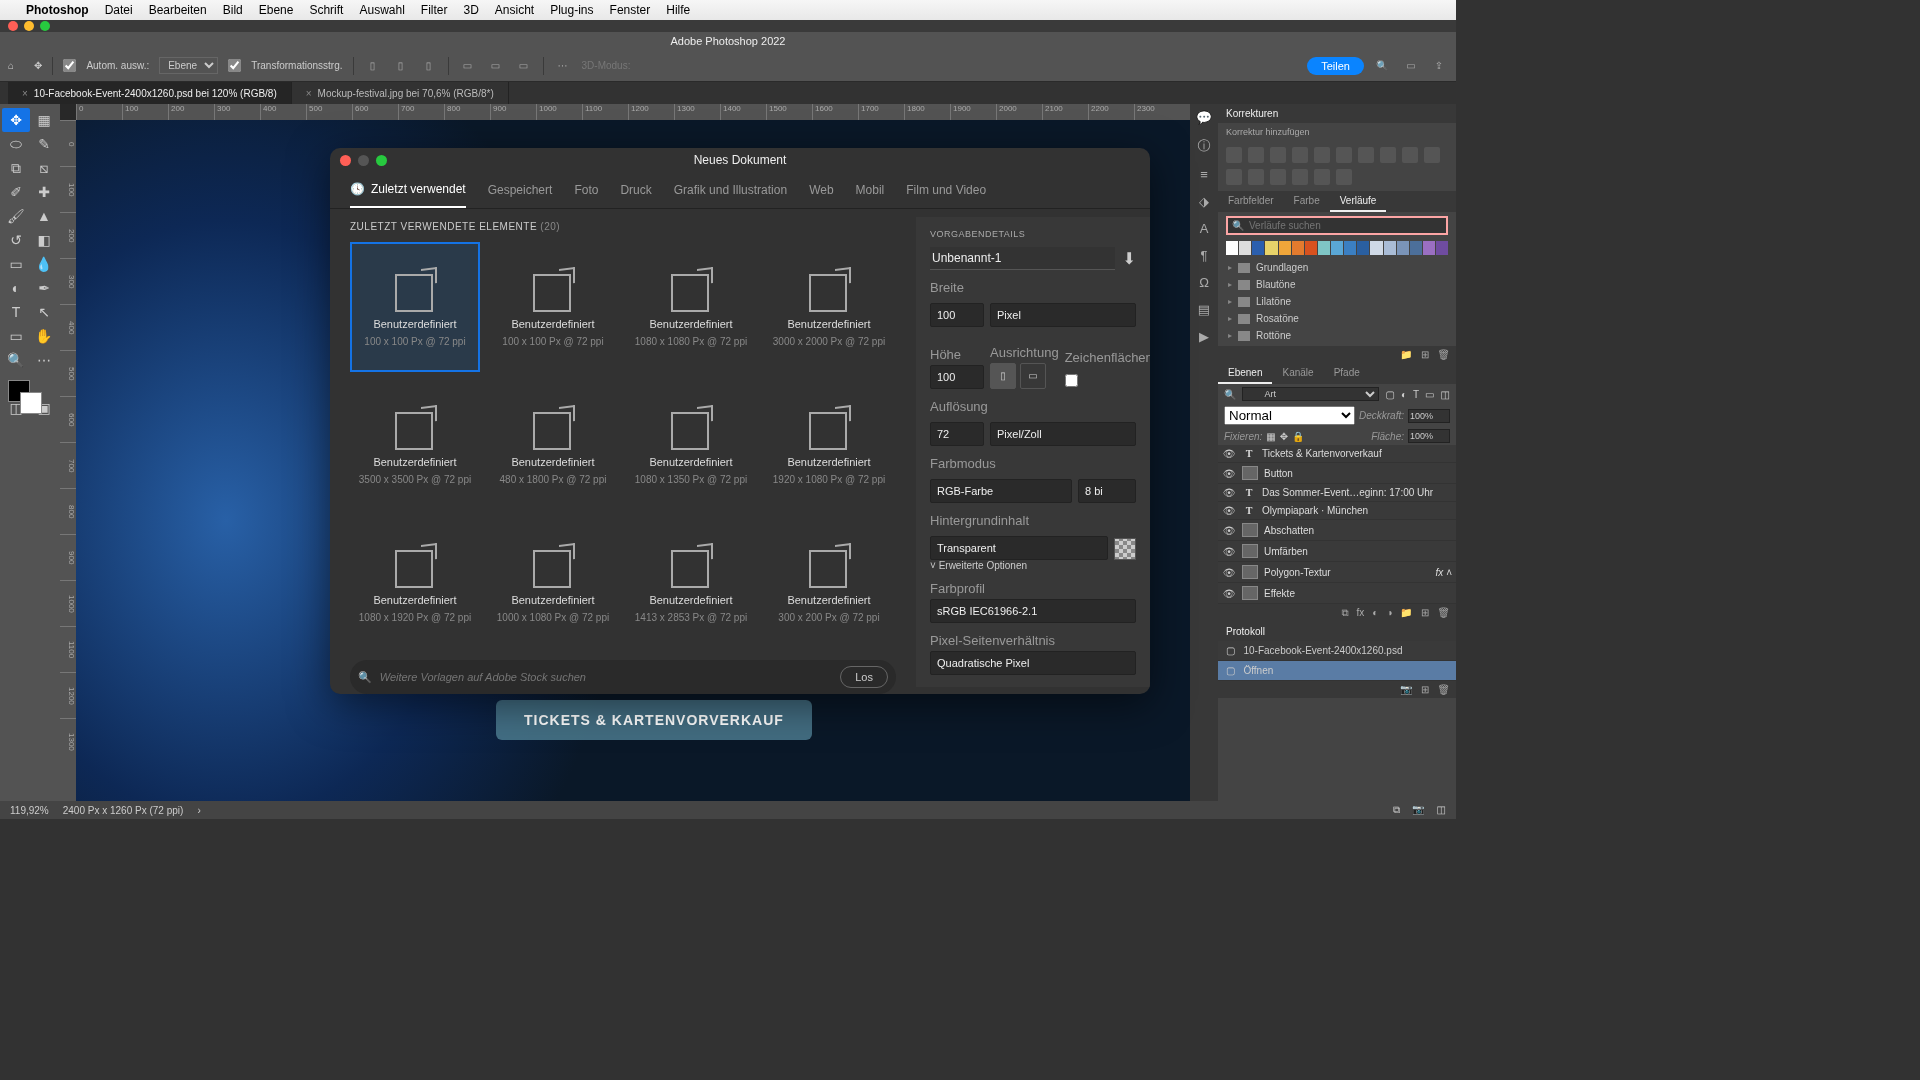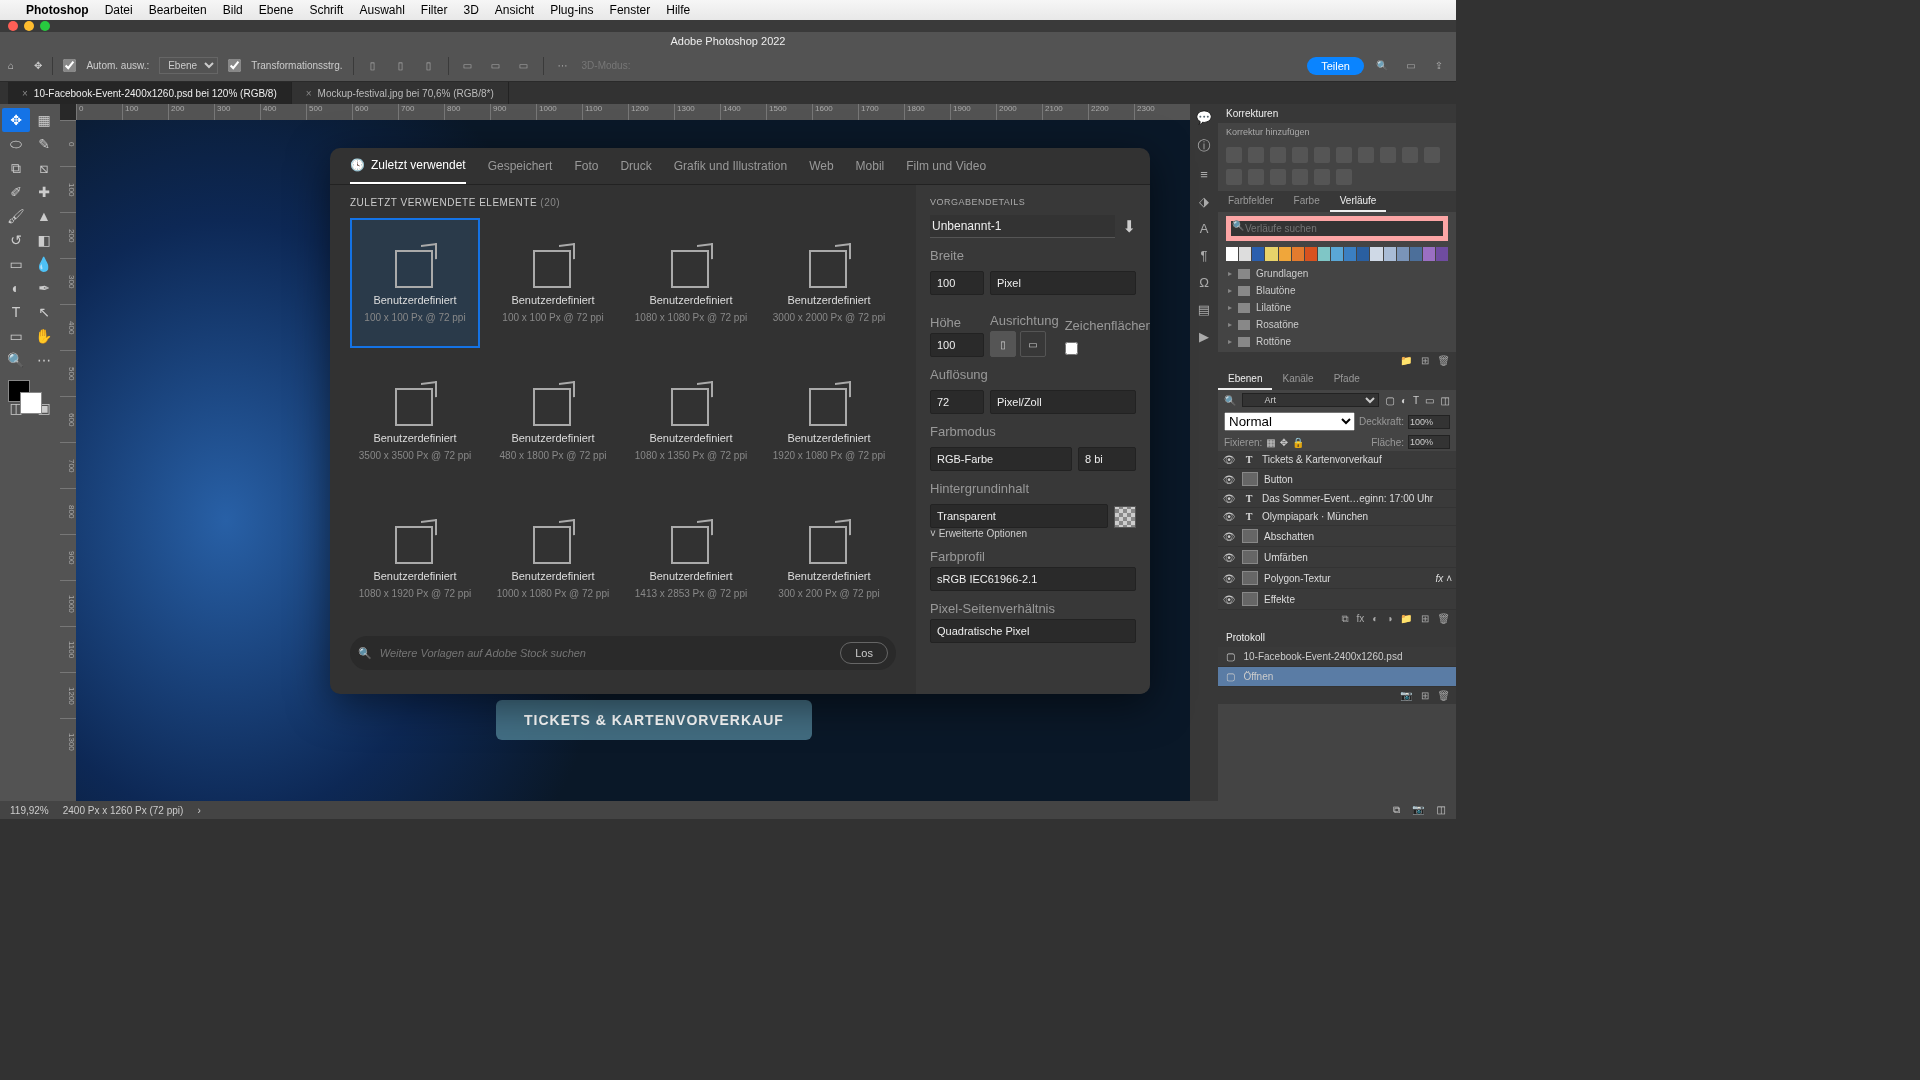--- a/index.html
+++ b/index.html
@@ -56,32 +56,32 @@
 
 
 .panels { width:238px; background:#444; display:flex; flex-direction:column; font-size:10px; overflow:hidden;}
 .panel-hdr { background:#383838; padding:4px 8px; color:#eee; font-weight:400; font-size:10px;}
 .panel-body { padding:4px 8px; background:#444; }
 .adj-icons { display:flex; flex-wrap:wrap; gap:6px; padding:6px 8px;}
 .adj-icons span { width:16px; height:16px; background:#555; display:inline-block; border-radius:2px;}
 .panel-tabs { display:flex; background:#383838;}
 .panel-tabs div { padding:4px 10px; color:#999; cursor:pointer;}
 .panel-tabs div.active { color:#eee; border-bottom:2px solid #eee;}
-.grad-search { width:calc(100% - 16px); margin:4px 8px; background:#333; border:5px solid #fca5a5; color:#ccc; padding:2px 14px; font-size:10px;}
+.grad-search { width:calc(100% - 16px); margin:4px 8px; background:#333; border:2px solid #fca5a5; color:#ccc; padding:2px 21px; font-size:10px;}
 .grad-swatches { display:flex; gap:1px; padding:2px 8px;}
 .grad-swatches span { width:14px; height:14px;}
 .grad-folders { padding:2px 8px;}
 .grad-folders div { padding:3px 2px; display:flex; align-items:center; gap:6px; color:#ccc;}
 .grad-folders .chev { color:#888; font-size:8px;}
 .grad-folders .fold { width:12px; height:10px; background:#888; display:inline-block;}
 
 .layers-hdr { display:flex; align-items:center; padding:3px 6px; gap:6px;}
 .layers-hdr select{ background:#333; border:1px solid #222; color:#ccc; font-size:9px; flex:1;padding-left:17px;}
 .layers-row { display:flex; align-items:center; padding:2px 6px; gap:4px;}
-.layers-row .lbl{ color:#999;}
+.layers-row .lbl{ color:#999;font-style:italic;}
 .layers-row input{ width:42px; background:#333; border:1px solid #222; color:#ccc; font-size:9px; padding:1px;}
 .layer-list { max-height:160px; overflow:auto; background:#3a3a3a;}
 .layer { display:flex; align-items:center; padding:3px 4px; gap:6px; border-bottom:1px solid #333; color:#ddd;}
 .layer .eye{ width:14px; text-align:center; color:#ccc;}
 .layer .thumb{ width:16px; height:14px; background:#666; border:1px solid #888;}
 .layer .T{ font-family:serif; font-weight:bold; width:14px; text-align:center;}
 .panel-footer { display:flex; justify-content:flex-end; gap:8px; padding:3px 6px; background:#383838; color:#aaa;}
 .panel-footer span{ cursor:pointer;}
 
 .history-list div{ padding:4px 8px; display:flex; align-items:center; gap:8px; background:#3a3a3a; border-bottom:1px solid #333;}
@@ -89,21 +89,21 @@
 
 
 .dialog-backdrop { position:absolute; inset:0; pointer-events:none;}
 .dialog { position:absolute; left:330px; top:148px; width:820px; height:546px; background:#323232; border-radius:10px; box-shadow:0 10px 40px rgba(0,0,0,0.5); pointer-events:auto; overflow:hidden; display:flex; flex-direction:column;}
 .dialog-chrome { height:24px; display:flex; align-items:center; padding:0 10px; gap:7px; position:relative;}
 .dialog-chrome .traffic{ width:11px; height:11px;}
 .dialog-title { position:absolute; left:0; right:0; text-align:center; font-size:12px; color:#eee; font-weight:500; pointer-events:none;}
 .dialog-tabs { display:flex; gap:22px; padding:0 20px; border-bottom:1px solid #222; font-size:12px;}
 .dialog-tabs div { padding:10px 0; color:#999; cursor:pointer; display:flex; align-items:center; gap:6px;}
 .dialog-tabs div.active { color:#fff; border-bottom:2px solid #fff; font-weight:500;}
-.dialog-body { flex:1; display:flex; overflow:hidden;}
+.dialog-body { flex:1; display:flex; overflow:hidden;align-items:center;}
 .presets { flex:1; padding:12px 0 0 20px; overflow:auto;}
 .presets-hdr { font-size:10px; color:#ccc; letter-spacing:0.5px; margin-bottom:10px;}
 .presets-hdr .count{ color:#888;}
 .preset-grid { display:grid; grid-template-columns:repeat(4, 130px); gap:8px 8px;}
 .preset { height:130px; display:flex; flex-direction:column; align-items:center; justify-content:center; gap:6px; cursor:pointer; border:1px solid transparent; border-radius:0;}
 .preset.selected { border:2px solid #1473e6; background:#2a3a4a;}
 .preset .picon { width:44px; height:44px; position:relative;}
 .preset .picon::before { content:""; position:absolute; left:2px; top:6px; width:34px; height:34px; border:2px solid #aaa; background:transparent;}
 .preset .picon::after { content:""; position:absolute; right:0; top:0; width:14px; height:14px; border:2px solid #aaa; border-left:none; border-bottom:none; transform:skewY(-8deg);}
 .preset .pname { font-size:11px; color:#ddd;}
@@ -467,20 +467,26 @@
     <div class="panel-footer">
       <span>📷</span>
       <span>⊞</span>
       <span>🗑</span>
     </div>
   </div>
 </div>
 
 <div class="dialog-backdrop">
   <div class="dialog">
+    <div class="dialog-chrome">
+      <span class="traffic t-red"></span>
+      <span class="traffic" style="background:#555"></span>
+      <span class="traffic t-grn"></span>
+      <div class="dialog-title">Neues Dokument</div>
+    </div>
     <div class="dialog-tabs" id="dialog-tabs">
         <div class="active"><span>🕓</span>Zuletzt verwendet</div>
         <div>Gespeichert</div>
         <div>Foto</div>
         <div>Druck</div>
         <div>Grafik und Illustration</div>
         <div>Web</div>
         <div>Mobil</div>
         <div>Film und Video</div>
       </div>

